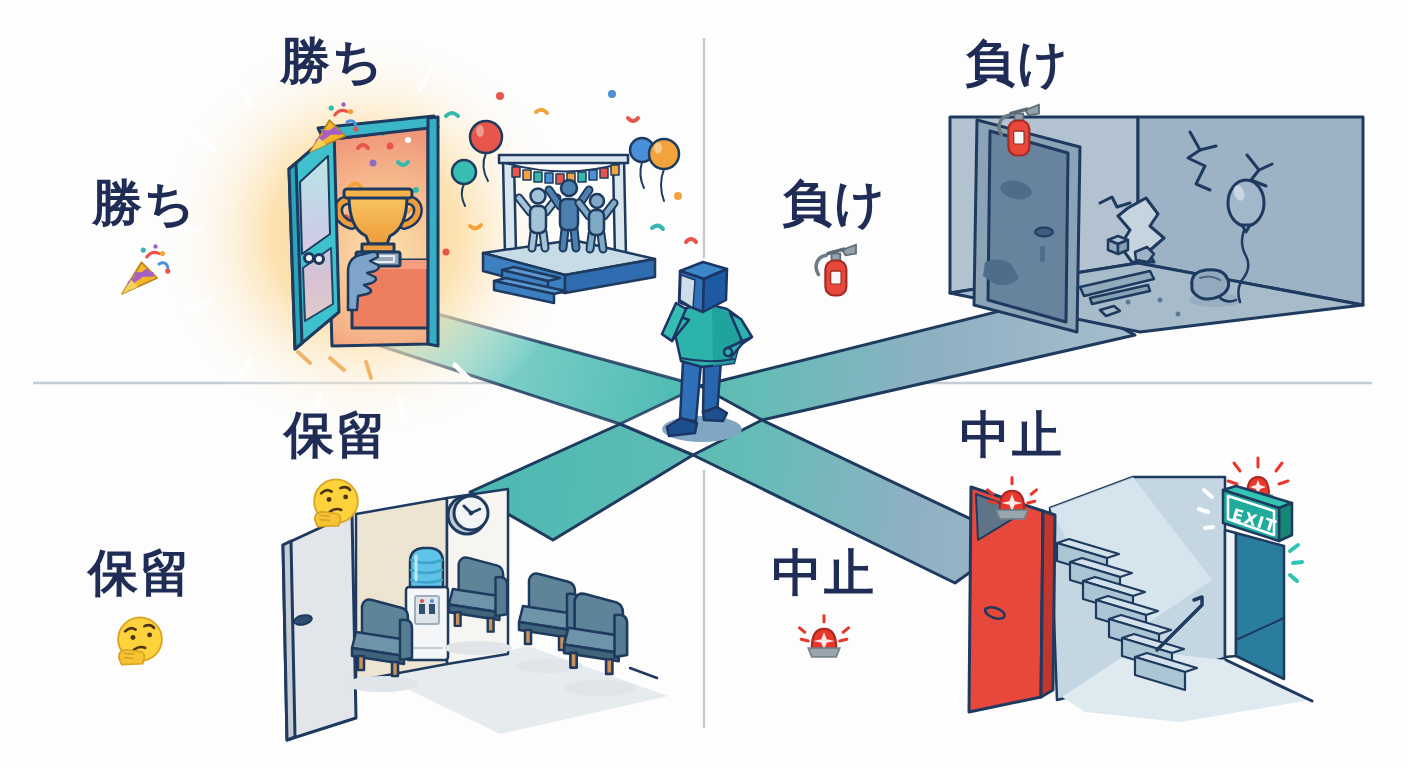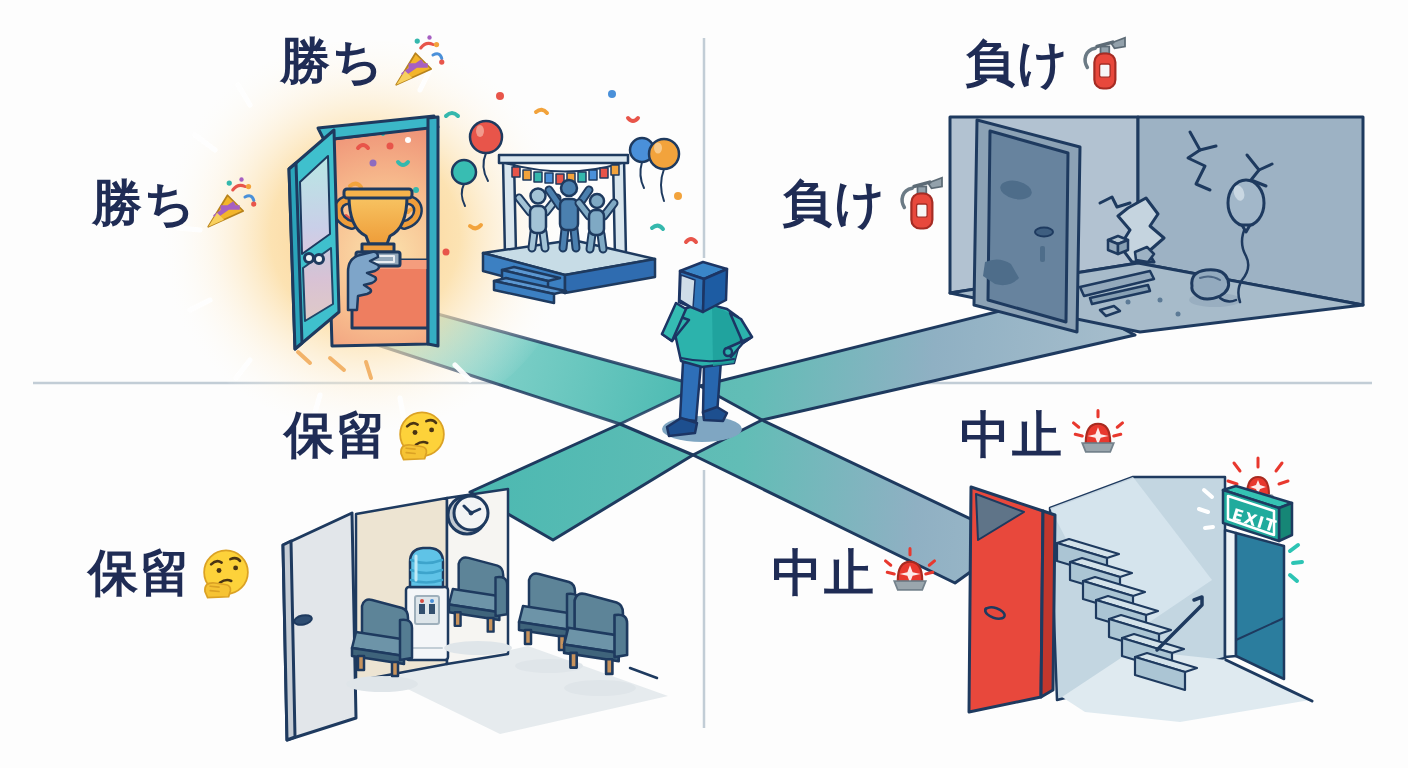--- a/index.html
+++ b/index.html
@@ -1,21 +1,21 @@
 <!DOCTYPE html>
 <html><head>
 <meta charset="utf-8">
 <style>
   html,body{margin:0;padding:0;background:#ffffff;}
   #canvas{position:relative;width:1408px;height:768px;overflow:hidden;background:#fdfdfd;
           font-family:"DejaVu Sans",sans-serif;}
   #scene-svg{position:absolute;left:0;top:0;}
   .q-label{position:absolute;display:flex;align-items:center;gap:6px;
            font-weight:bold;font-size:50px;color:#1f2c55;letter-spacing:2px;
-           font-family:"DejaVu Sans",sans-serif;white-space:nowrap;}
+           font-family:"DejaVu Sans",sans-serif;white-space:nowrap;flex-direction:column;}
   .q-label .emoji{width:56px;height:56px;flex:0 0 auto;}
 </style>
 </head>
 <body>
 
 <div id="canvas">
 
 <svg id="scene-svg" width="1408" height="768" viewBox="0 0 1408 768">
 <defs>
   <linearGradient id="gX" gradientUnits="userSpaceOnUse" x1="430" y1="360" x2="1140" y2="440">

